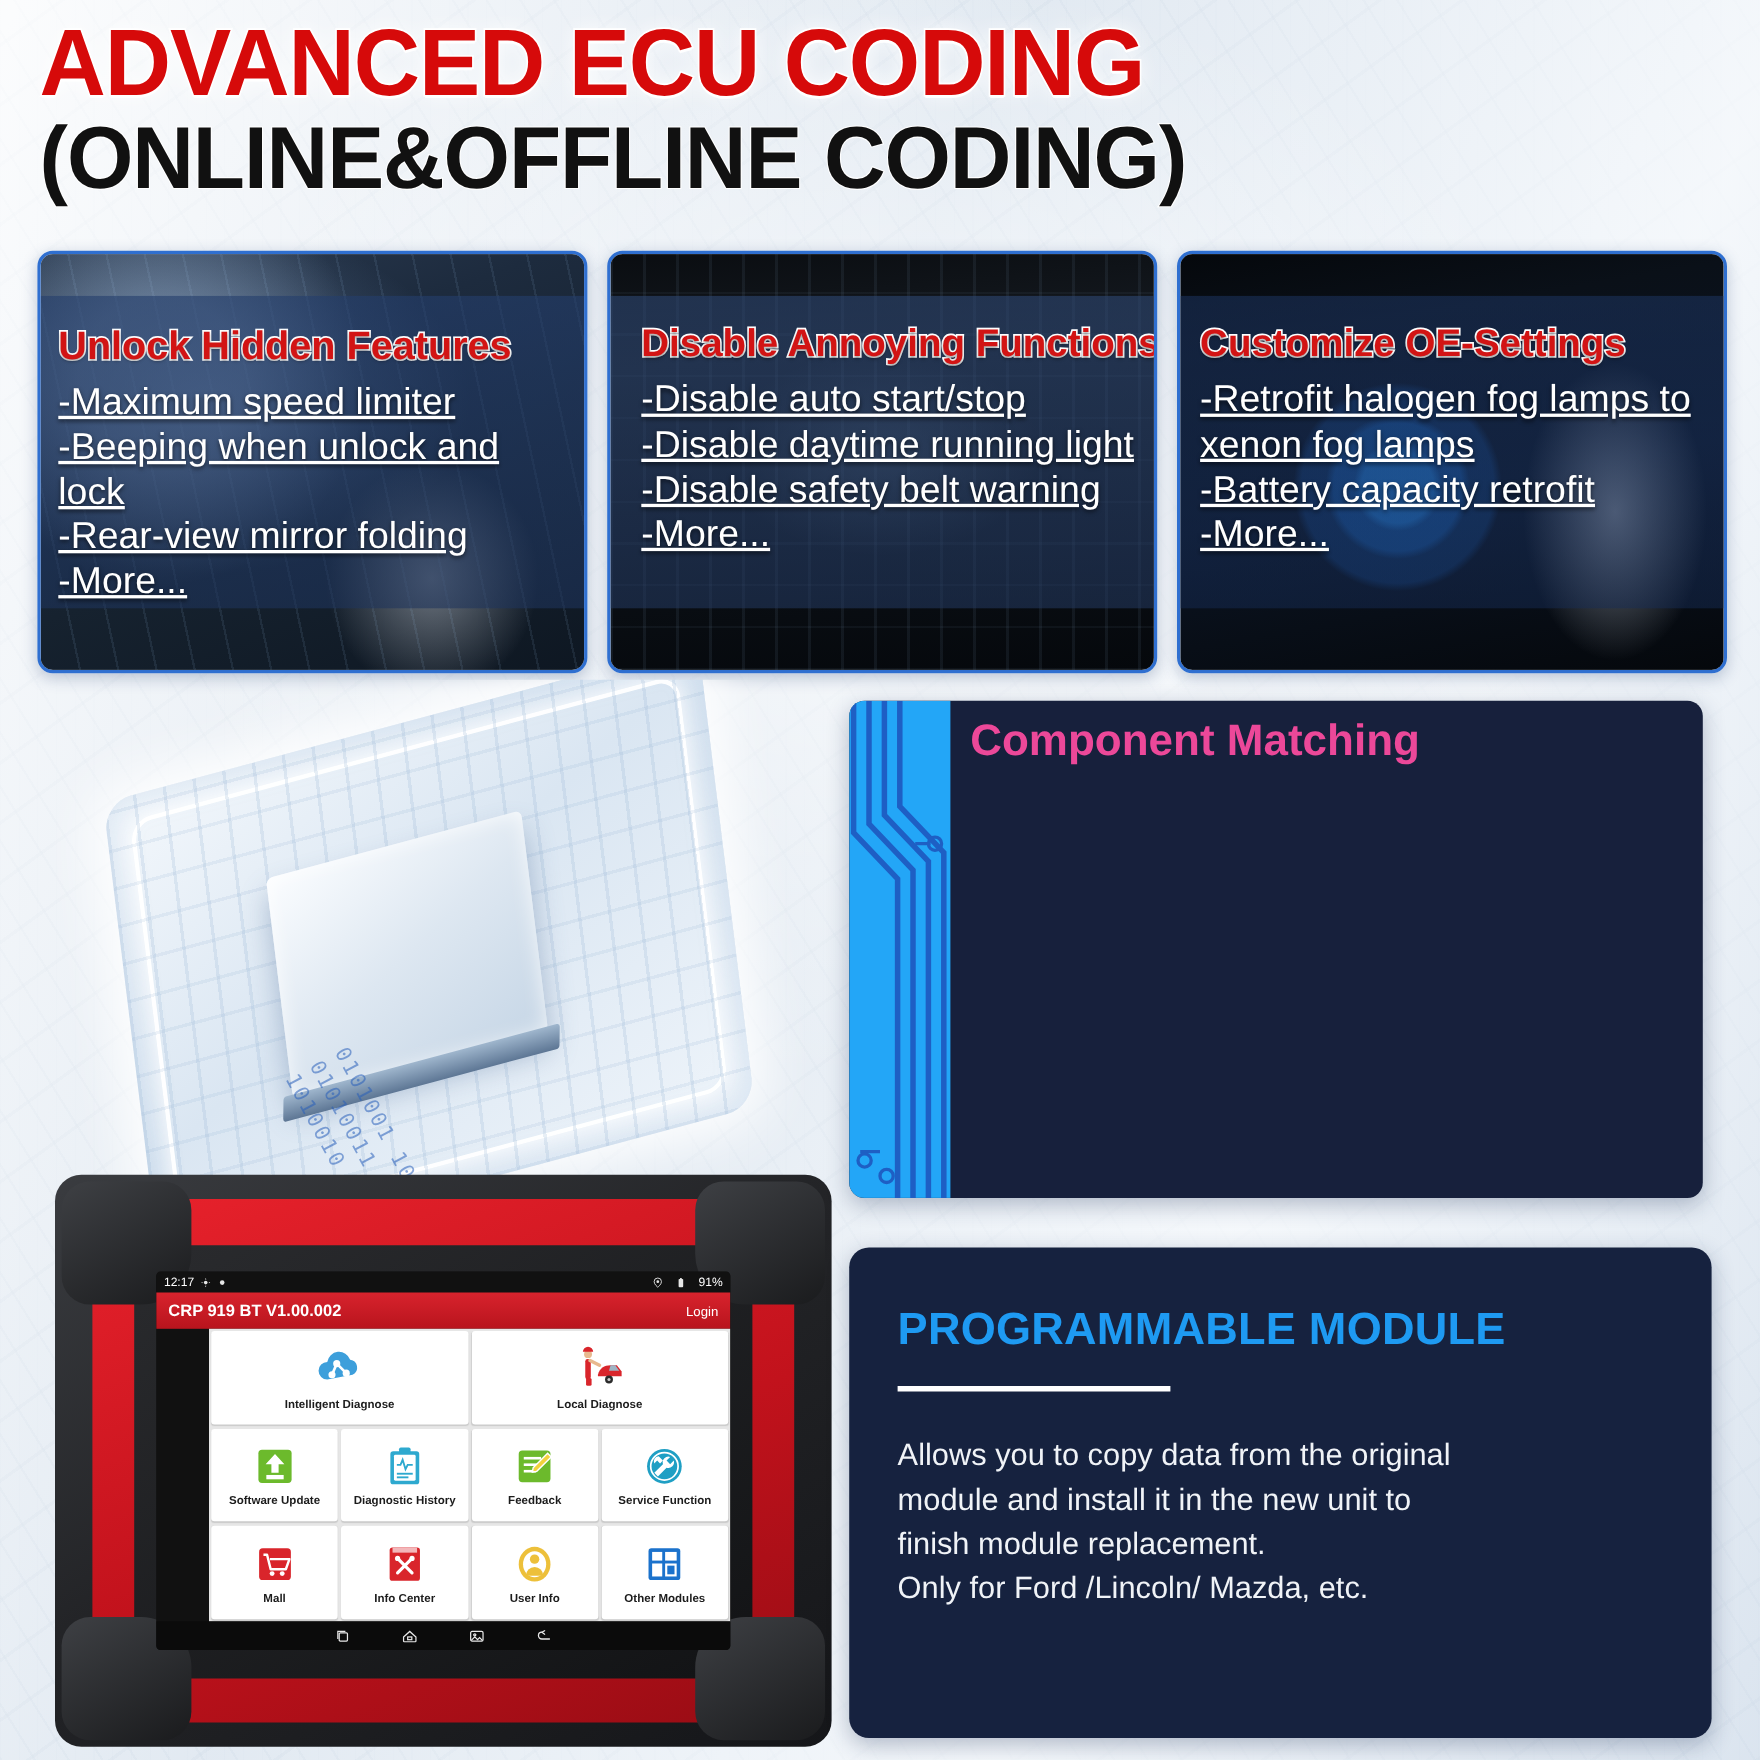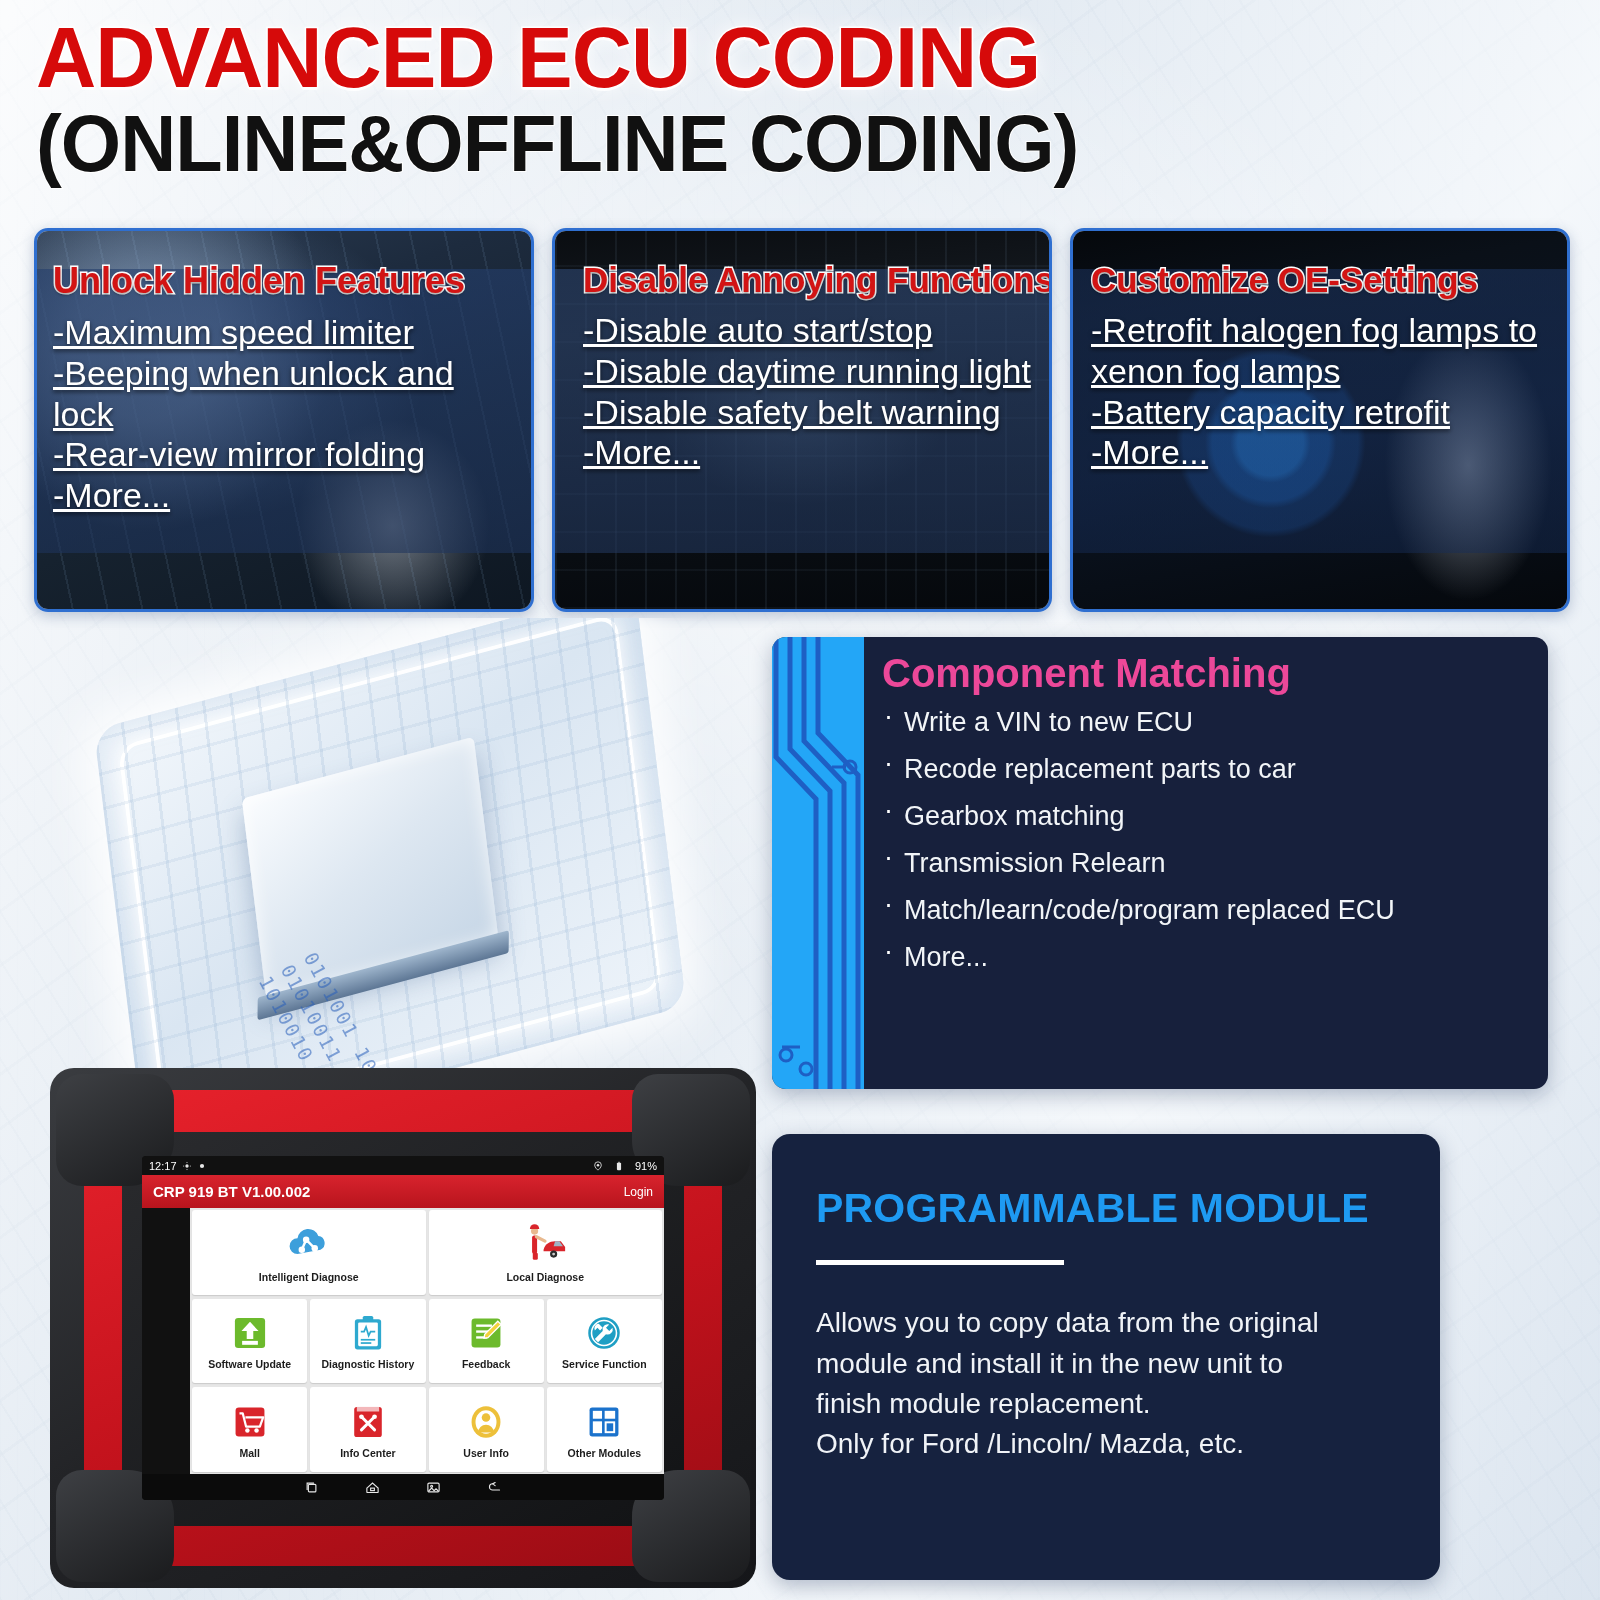--- a/index.html
+++ b/index.html
@@ -90,21 +90,21 @@
       radial-gradient(circle at 40% 56%, rgba(30,120,220,.40) 0 16%, rgba(0,0,0,0) 18%),
       radial-gradient(circle at 40% 56%, rgba(30,110,210,.30) 0 24%, rgba(0,0,0,0) 26%),
       radial-gradient(ellipse 26% 55% at 80% 62%, rgba(215,222,232,.55), rgba(0,0,0,0) 65%);
   }
   .card-veil {
     position: absolute; left:0; right:0; top: 38px; bottom: 56px;
     background: linear-gradient(180deg, rgba(36,62,108,.62), rgba(30,52,92,.58));
   }
   .c2 .card-veil { background: linear-gradient(180deg, rgba(46,72,116,.60), rgba(36,58,98,.55)); }
   .c3 .card-veil { background: linear-gradient(180deg, rgba(30,56,104,.50), rgba(22,44,86,.48)); }
-  .card-body { position: absolute; inset: 0; padding: 29px 14px 0 16px; }
+  .card-body { position: absolute; inset: 0; padding: 62px 14px 0 16px; }
   .card-head {
     font-size: 35px; font-weight: bold; color: #d21414;
     -webkit-text-stroke: 3px #ffffff; paint-order: stroke fill;
     text-shadow: 0 2px 3px rgba(0,0,0,.35);
     margin-bottom: 10px; white-space: nowrap;
   }
   .c1 .card-head { font-size: 36px; }
   .c2 .card-head { font-size: 35px; }
   .c3 .card-head { font-size: 35px; }
   .card-list { list-style: none; }
@@ -226,21 +226,21 @@
   .cm-list li {
     font-size: 27px; color: #f2f5f8; line-height: 1.0;
     padding: 10px 0 10px 0; position: relative; padding-left: 22px;
     white-space: nowrap;
   }
   .cm-list li::before {
     content: "·"; position: absolute; left: 2px; top: 4px; color: #ffffff; font-size: 27px;
   }
 
   .panel-pm {
-    position: absolute; left: 772px; top: 1134px; width: 668px; height: 446px;
+    position: absolute; left: 772px; top: 1134px; width: 784px; height: 446px;
     background: #16223f; border-radius: 18px; padding: 52px 40px 24px 44px;
     box-shadow: 0 6px 20px rgba(30,50,90,.3);
   }
   .pm-head { font-size: 41px; font-weight: bold; color: #1e9af2; line-height: 1.08; letter-spacing: .2px; }
   .pm-rule { width: 248px; height: 5px; background: #ffffff; margin: 30px 0 38px 0; }
   .pm-body { font-size: 28px; color: #f0f3f7; line-height: 1.44; }
 </style>
 </head>
 <body>
 
@@ -495,28 +495,20 @@
         <path d="M60 130h14"></path>
           <path d="M10 410h18"></path>
       </g>
       <circle cx="78" cy="130" r="6" fill="none" stroke="#1e5fc4" stroke-width="3"></circle>
       <circle cx="14" cy="418" r="6" fill="none" stroke="#1e5fc4" stroke-width="3"></circle>
       <circle cx="34" cy="432" r="6" fill="none" stroke="#1e5fc4" stroke-width="3"></circle>
     </svg>
   </div>
   <div class="cm-inner">
     <div class="cm-head">Component Matching</div>
-    <ul class="cm-list">
-      <li>Write a VIN to new ECU</li>
-      <li>Recode replacement parts to car</li>
-      <li>Gearbox matching</li>
-      <li>Transmission Relearn</li>
-      <li>Match/learn/code/program replaced ECU</li>
-      <li>More...</li>
-    </ul>
   </div>
 </div>
 
 <div class="panel-pm">
   <div class="pm-head">PROGRAMMABLE MODULE</div>
   <div class="pm-rule"></div>
   <div class="pm-body">Allows you to copy data from the original</div>
   <div class="pm-body">module and install it in the new unit to</div>
   <div class="pm-body">finish module replacement.</div>
   <div class="pm-body">Only for Ford /Lincoln/ Mazda, etc.</div>

